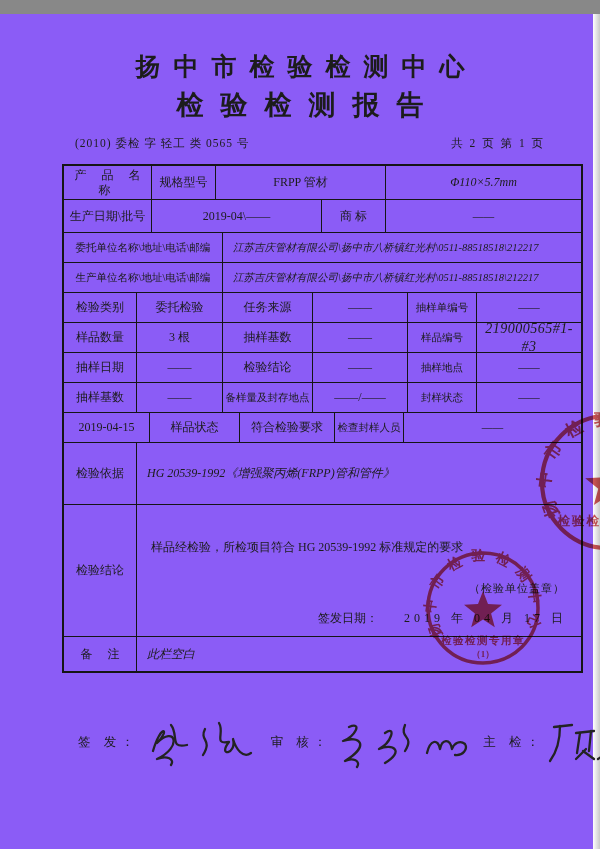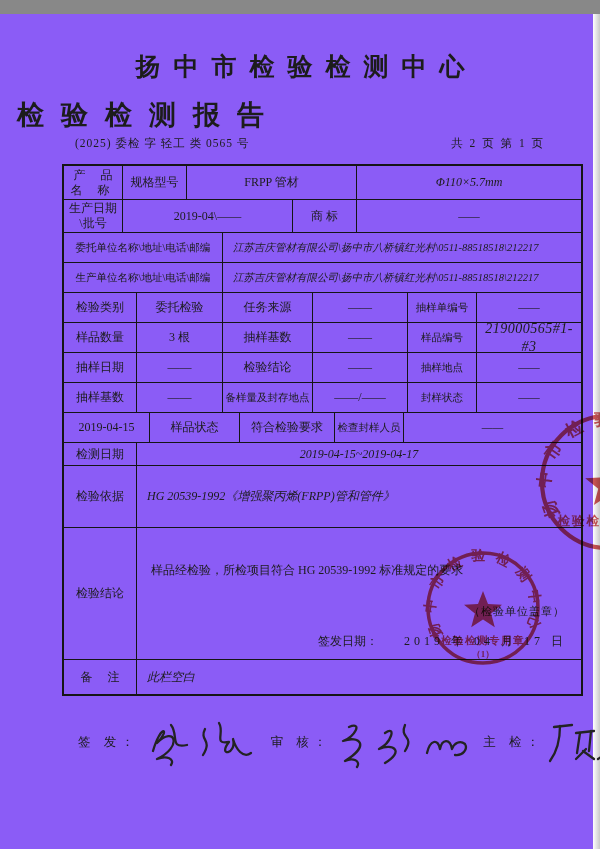--- a/index.html
+++ b/index.html
@@ -6,41 +6,41 @@
   .page{
     position:relative;width:600px;height:849px;background:#8b5cf6;
     font-family:"Liberation Serif","DejaVu Serif",serif;color:#1c1c1c;
     overflow:hidden;margin:14px auto;
   }
   .edge-shadow{position:absolute;right:0;top:0;width:7px;height:100%;
     background:linear-gradient(to right,#fefefe,#c9c9c9);}
   
   .org-title{position:absolute;top:36px;left:0;width:100%;text-align:center;
     font-size:25px;font-weight:bold;letter-spacing:13px;text-indent:13px;}
-  .doc-title{position:absolute;top:83px;left:0;width:100%;text-align:left;
+  .doc-title{position:absolute;top:73px;left:0;width:100%;text-align:center;
     font-size:27px;font-weight:bold;letter-spacing:17px;text-indent:17px;}
   .meta-line{position:absolute;top:122px;left:75px;right:55px;font-size:11.5px;}
   .report-no{float:left;letter-spacing:1px;}
   .page-info{float:right;letter-spacing:2px;}
   
   .tbl{position:absolute;left:62px;top:150px;width:521px;border:2px solid #151515;
     box-sizing:border-box;background:transparent;}
   .trow{display:flex;border-bottom:1px solid #151515;box-sizing:border-box;}
   .trow:last-child{border-bottom:none;}
   .cell{display:flex;align-items:center;justify-content:center;text-align:center;
     border-right:1px solid #151515;box-sizing:border-box;font-size:12px;
     line-height:1.25;padding:1px 2px;}
   .cell:last-child{border-right:none;font-style:italic;}
   .cell.left{justify-content:flex-start;text-align:right;padding-left:10px;}
   .cell.small{font-size:10.5px;}
   .cell.mono{font-size:14px;letter-spacing:0.5px;}
   .sp{letter-spacing:6px;text-indent:6px;}
   .h34{height:34px}.h33{height:33px}.h30{height:30px}.h23{height:23px}
   .h62{height:62px}.h132{height:132px}.h34b{height:34px}
-  .w79{width:59px;flex:none}.w170{width:170px;flex:none}.w64{width:64px;flex:none}
+  .w79{width:88px;flex:none}.w170{width:170px;flex:none}.w64{width:64px;flex:none}
   .w159{width:159px;flex:none}.w73{width:73px;flex:none}.w86{width:86px;flex:none}
   .w90{width:90px;flex:none}.w95{width:95px;flex:none}.w69{width:69px;flex:none}
   .grow{flex:1 1 auto}
   .concl-cell{position:relative;display:block;border-right:none;flex:1 1 auto;
     font-size:12px;box-sizing:border-box;}
   .concl-text{position:absolute;top:34px;left:14px;right:10px;font-size:12px;}
   .seal-note{position:absolute;top:76px;right:16px;font-size:11px;letter-spacing:1px;}
   .date-line{position:absolute;bottom:9px;right:14px;font-size:12px;}
   .date-line .dl{margin-right:26px;}
   .date-line .dv{letter-spacing:4px;}
@@ -59,21 +59,21 @@
 </head>
 <body>
 
 <div class="page">
   <div class="edge-shadow"></div>
 
   <div class="org-title">扬中市检验检测中心</div>
   <div class="doc-title">检验检测报告</div>
 
   <div class="meta-line">
-    <span class="report-no">(2025)  委检 字 轻工 类 0565 号</span>
+    <span class="report-no">(2010)  委检 字 轻工 类 0565 号</span>
     <span class="page-info">共 2 页 第 1 页</span>
   </div>
 
   <div class="tbl">
 
     <div class="trow h34">
       <div class="cell w79 sp">产 品 名 称</div>
       <div class="cell w64">规格型号</div>
       <div class="cell w170">FRPP 管材</div>
       <div class="cell grow">Φ110×5.7mm</div>
@@ -129,24 +129,20 @@
       <div class="cell grow">——</div>
     </div>
     <div class="trow h30">
       <div class="cell w86">2019-04-15</div>
       <div class="cell w90">样品状态</div>
       <div class="cell w95">符合检验要求</div>
       <div class="cell w69 small">检查封样人员</div>
       <div class="cell grow">——</div>
     </div>
 
-    <div class="trow h23">
-      <div class="cell w73">检测日期</div>
-      <div class="cell grow">2019-04-15~2019-04-17</div>
-    </div>
 
     <div class="trow h62">
       <div class="cell w73">检验依据</div>
       <div class="cell grow left">HG 20539-1992《增强聚丙烯(FRPP)管和管件》</div>
     </div>
 
     <div class="trow h132">
       <div class="cell w73">检验结论</div>
       <div class="concl-cell">
         <div class="concl-text">样品经检验，所检项目符合 HG 20539-1992 标准规定的要求</div>

